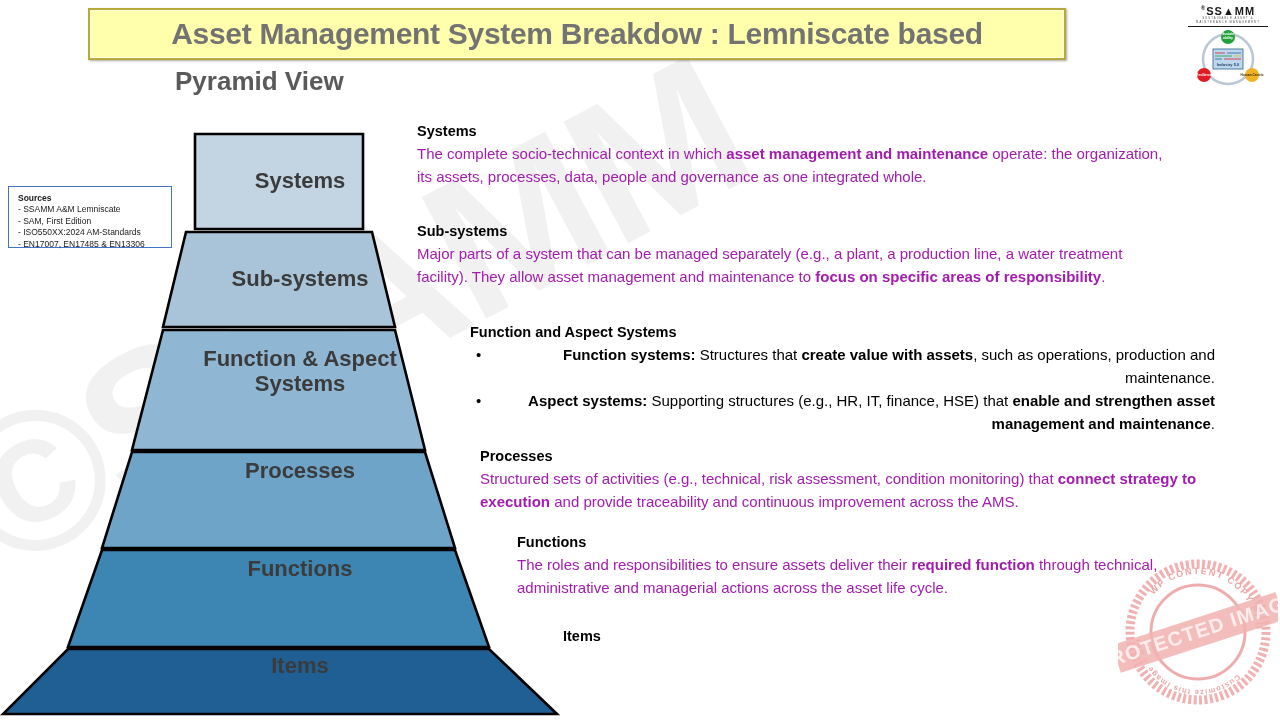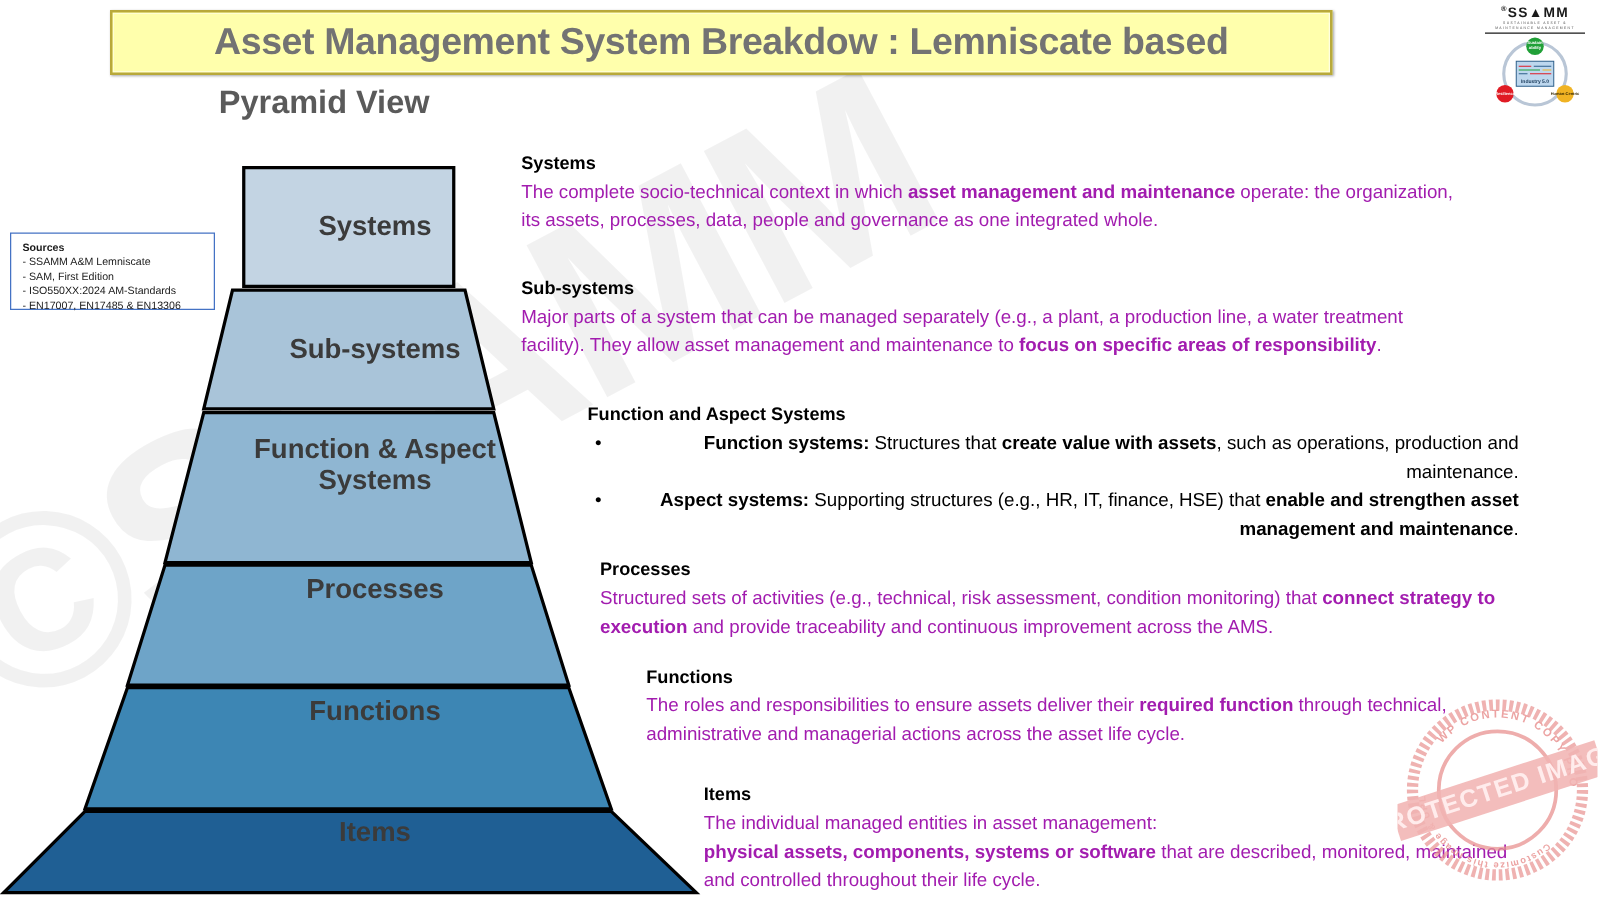--- a/index.html
+++ b/index.html
@@ -226,21 +226,20 @@
   <p><span>Structured sets of activities (e.g., technical, risk assessment, condition monitoring) that </span><b>connect strategy to execution</b><span> and provide traceability and continuous improvement across the AMS.</span></p>
 </div>
 
 <div class="block" id="blk-functions">
   <h3>Functions</h3>
   <p><span>The roles and responsibilities to ensure assets deliver their </span><b>required function</b><span> through technical, administrative and managerial actions across the asset life cycle.</span></p>
 </div>
 
 <div class="block" id="blk-items">
   <h3>Items</h3>
-  <p><span>The individual managed entities in asset management: </span><br><b>physical assets, components, systems or software</b><span> that are described, monitored, maintained and controlled throughout their life cycle.</span></p>
 </div>
 
 <div id="stamp">
   <svg width="160" height="160" viewBox="0 0 160 160">
     <defs>
       <path id="ringTop" d="M 80,80 m -58,0 a 58,58 0 1,1 116,0" fill="none"></path>
       <path id="ringBot" d="M 80,80 m 58,0 a 58,58 0 1,1 -116,0" fill="none"></path>
     </defs>
     <circle cx="80" cy="80" r="68" fill="none" stroke="#e8908f" stroke-width="9" stroke-dasharray="3 2.4" opacity="0.85"></circle>
     <circle cx="80" cy="80" r="47" fill="none" stroke="#e8908f" stroke-width="3" opacity="0.9"></circle>

